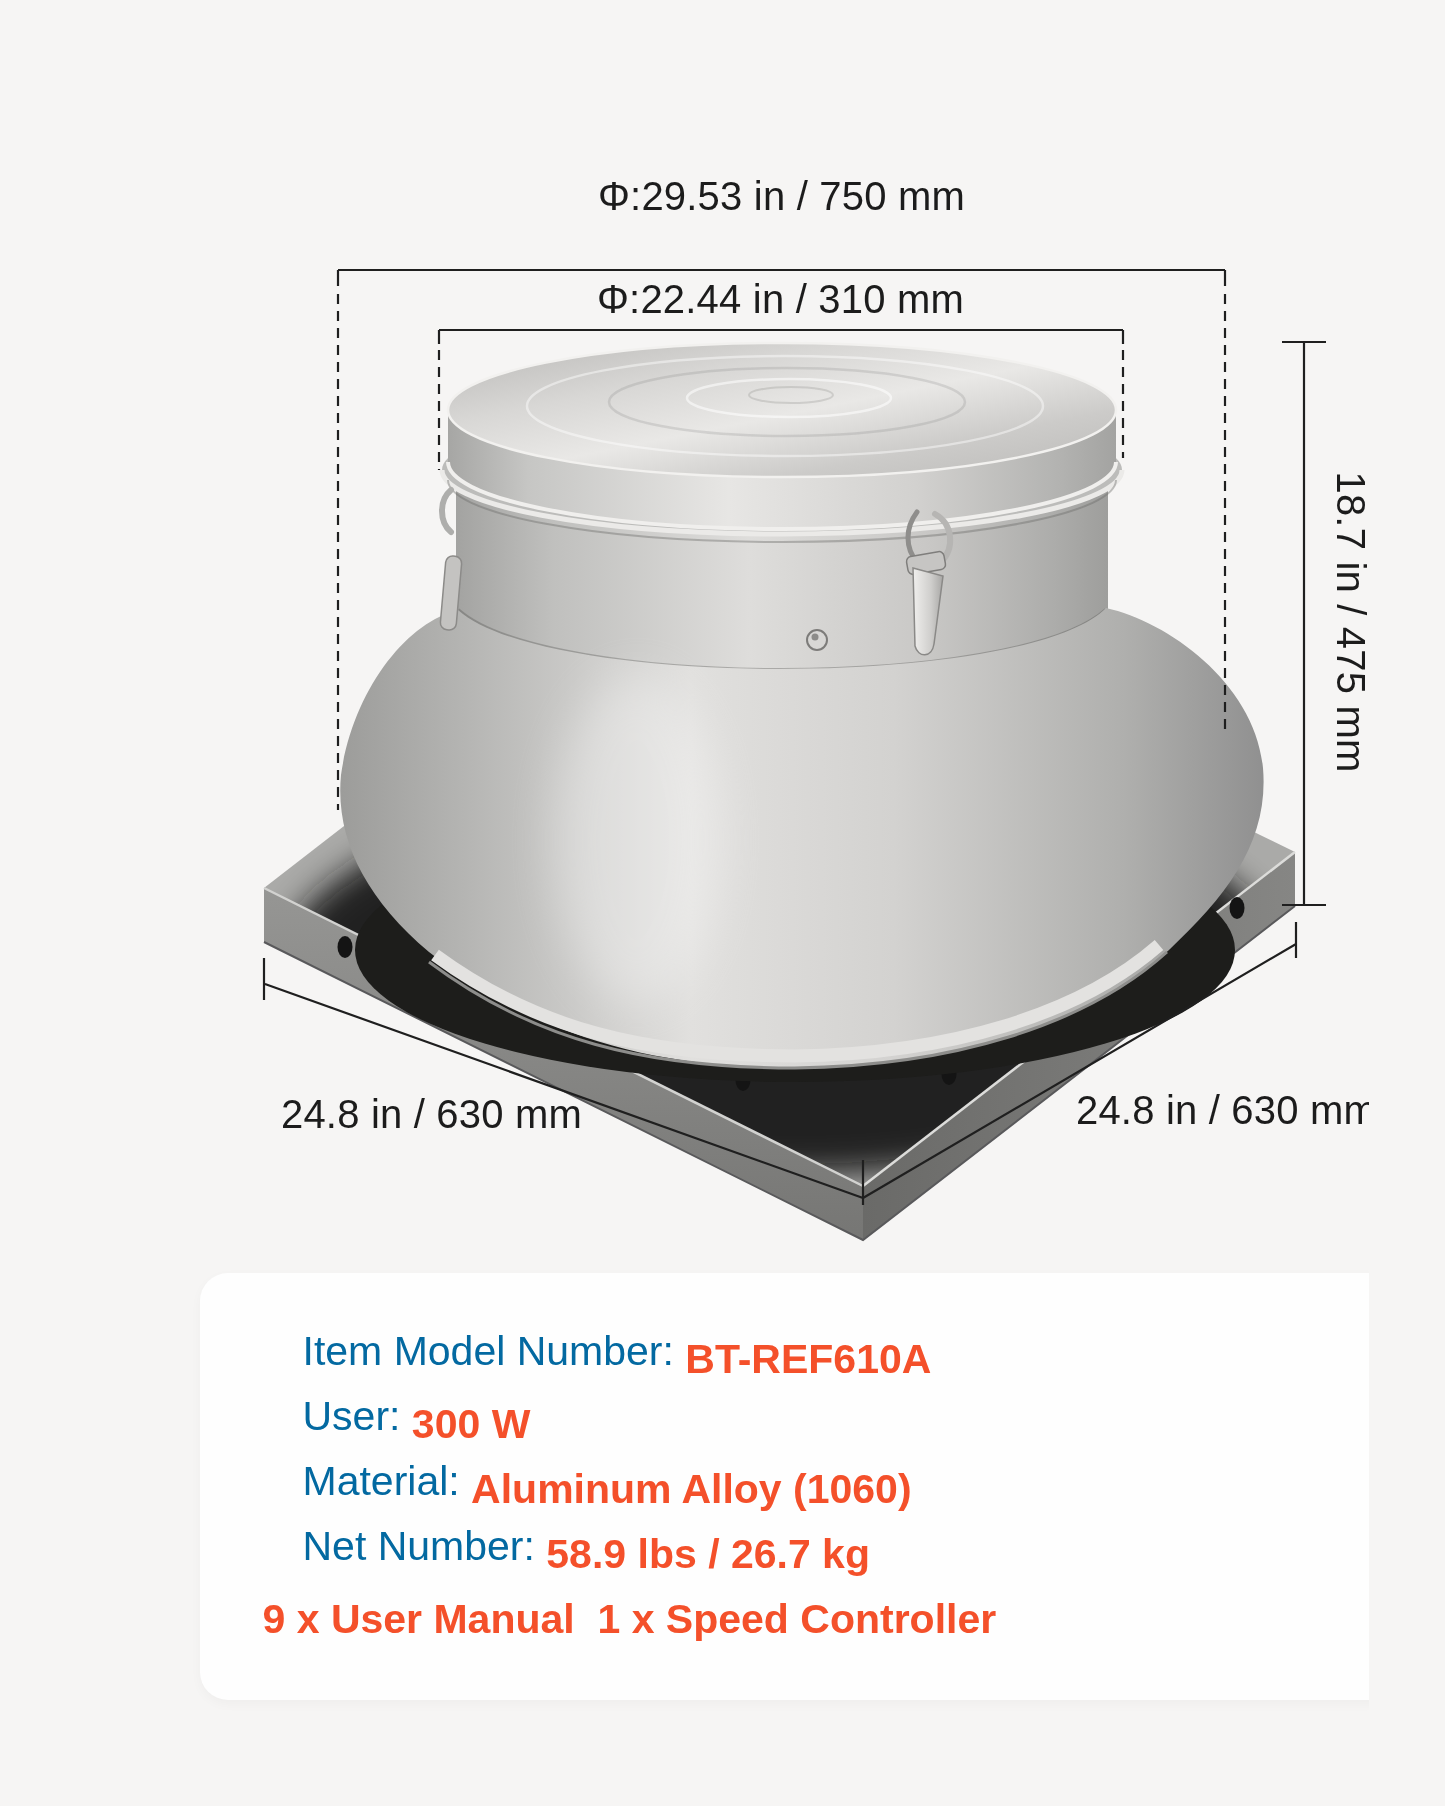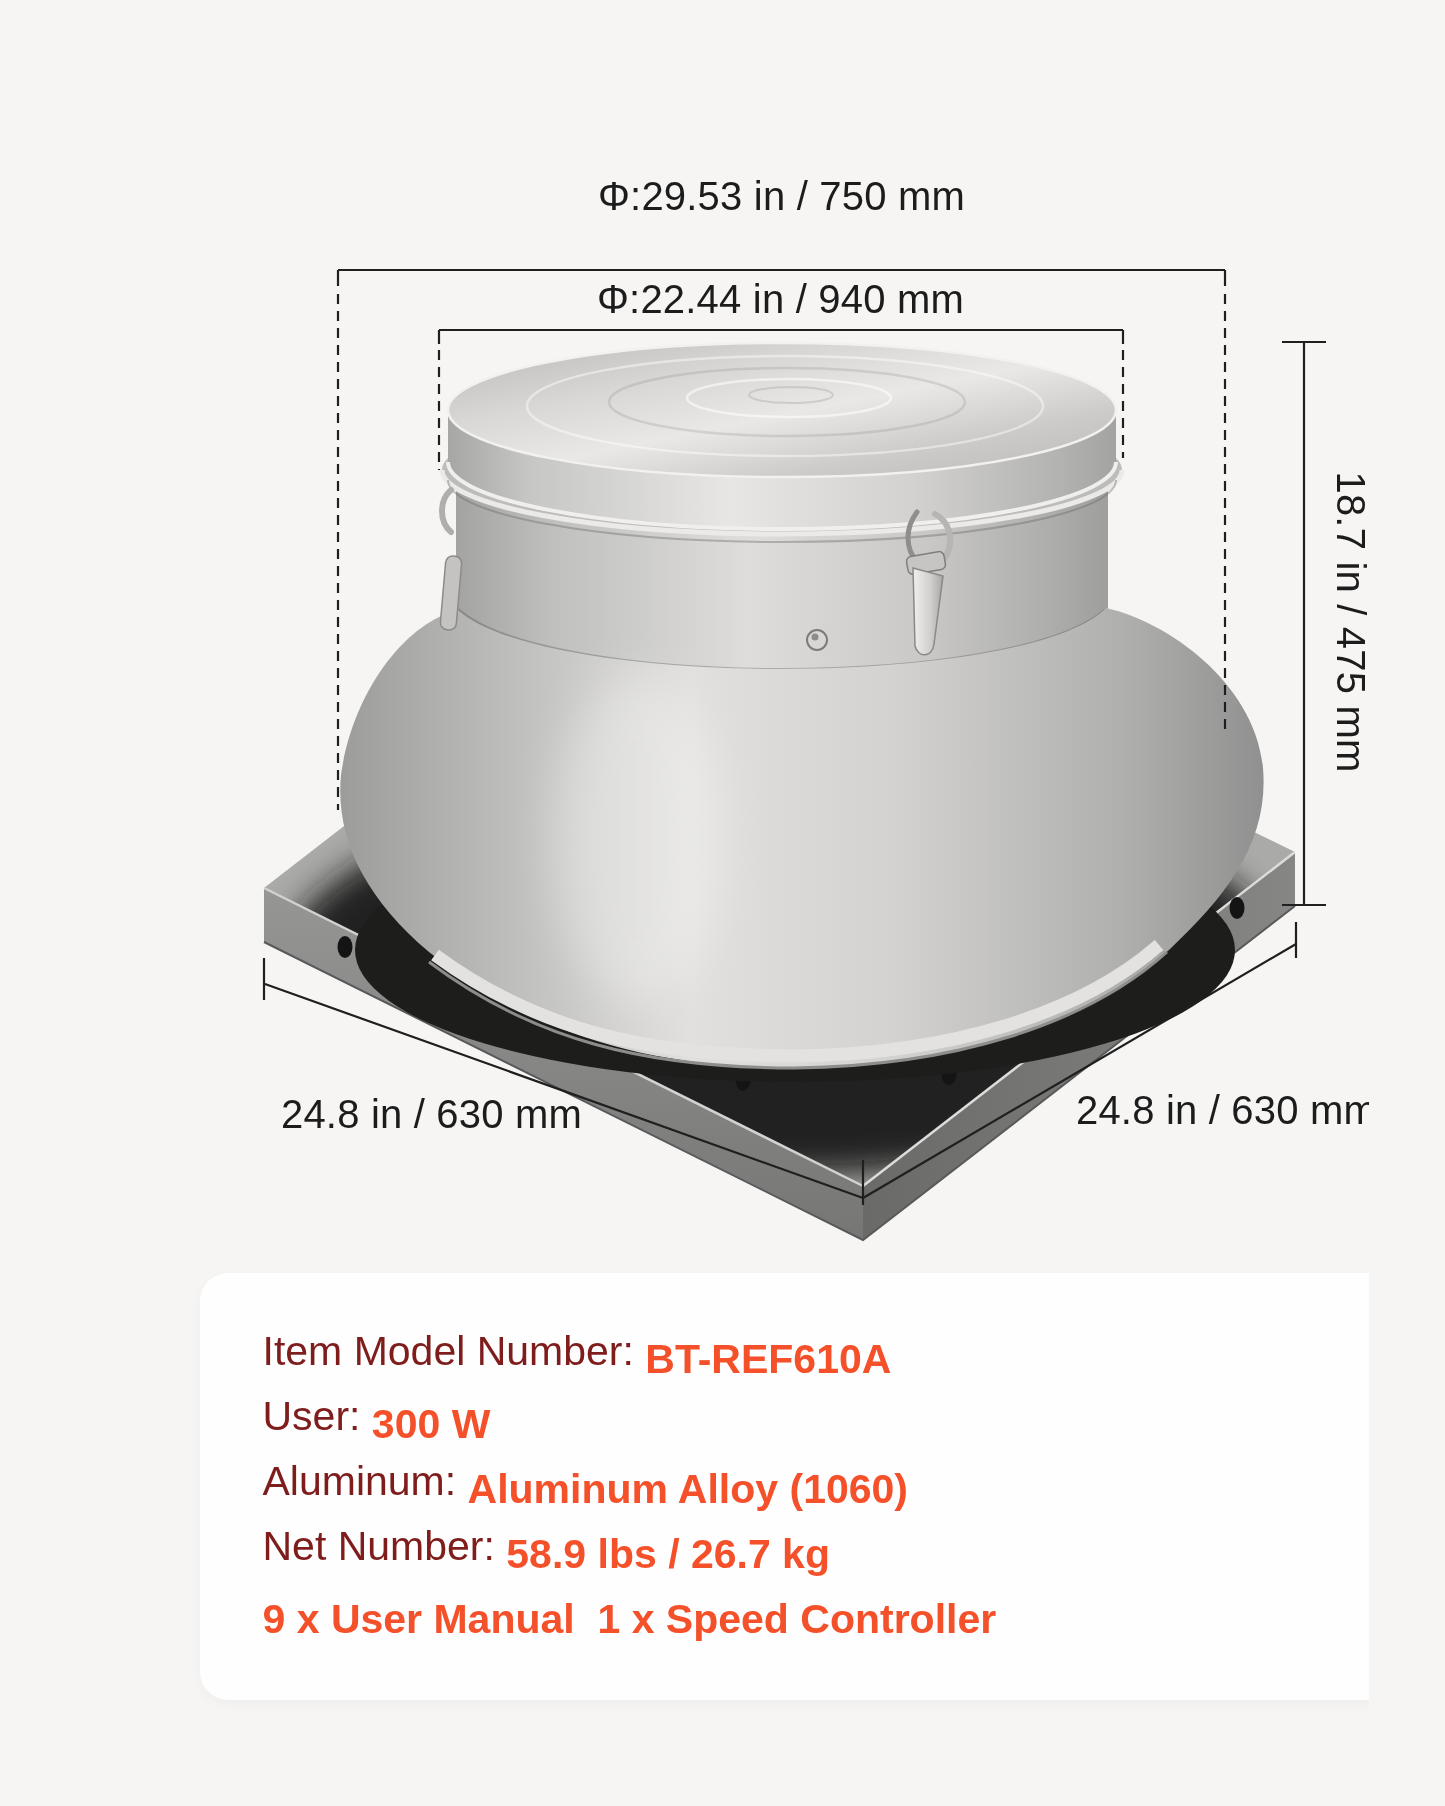--- a/index.html
+++ b/index.html
@@ -34,21 +34,21 @@
     box-sizing:border-box;
     padding:46px 60px 0 63px;
   }
   .spec-row{
     height:65px;
     display:flex;
     align-items:center;
     font-size:41px;
     white-space:pre-wrap;
   }
-  .spec-label{color:#7f1d1d;font-weight:400;white-space:pre-wrap;}
+  .spec-label{color:#0369a1;font-weight:400;white-space:pre-wrap;margin-left:40px;}
   .spec-value{color:#f4502a;font-weight:700;white-space:pre-wrap;margin-top:16px;}
 </style>
 </head>
 <body>
 
 <div class="canvas">
 
   <svg class="product-svg" viewBox="0 0 1445 1806" xmlns="http://www.w3.org/2000/svg">
     <defs>
       <filter id="soft" x="-60%" y="-60%" width="220%" height="220%">
@@ -196,34 +196,34 @@
         <path d="M188,984 L786,1198 M187,958 V1000 M786,1160 V1205"></path>
       </g>
 
       <g>
         <path d="M786,1198 L1219,944 M1219,922 V958"></path>
       </g>
     </g>
   </svg>
 
   <div class="dim-label" style="left:705px;top:196px;">Φ:29.53 in / 750 mm</div>
-  <div class="dim-label" style="left:704px;top:299px;">Φ:22.44 in / 940 mm</div>
+  <div class="dim-label" style="left:704px;top:299px;">Φ:22.44 in / 310 mm</div>
   <div class="dim-label vertical" style="left:1273px;top:622px;">18.7 in / 475 mm</div>
   <div class="dim-label" style="left:355px;top:1114px;">24.8 in / 630 mm</div>
   <div class="dim-label" style="left:1150px;top:1110px;">24.8 in / 630 mm</div>
 
   <div class="spec-card">
     <div class="spec-row">
       <span class="spec-label">Item Model Number: </span><span class="spec-value">BT-REF610A</span>
     </div>
     <div class="spec-row">
       <span class="spec-label">User: </span><span class="spec-value">300 W</span>
     </div>
     <div class="spec-row">
-      <span class="spec-label">Aluminum: </span><span class="spec-value">Aluminum Alloy (1060)</span>
+      <span class="spec-label">Material: </span><span class="spec-value">Aluminum Alloy (1060)</span>
     </div>
     <div class="spec-row">
       <span class="spec-label">Net Number: </span><span class="spec-value">58.9 lbs / 26.7 kg</span>
     </div>
     <div class="spec-row">
       <span class="spec-value">9 x User Manual  1 x Speed Controller</span>
     </div>
   </div>
 
 </div>

